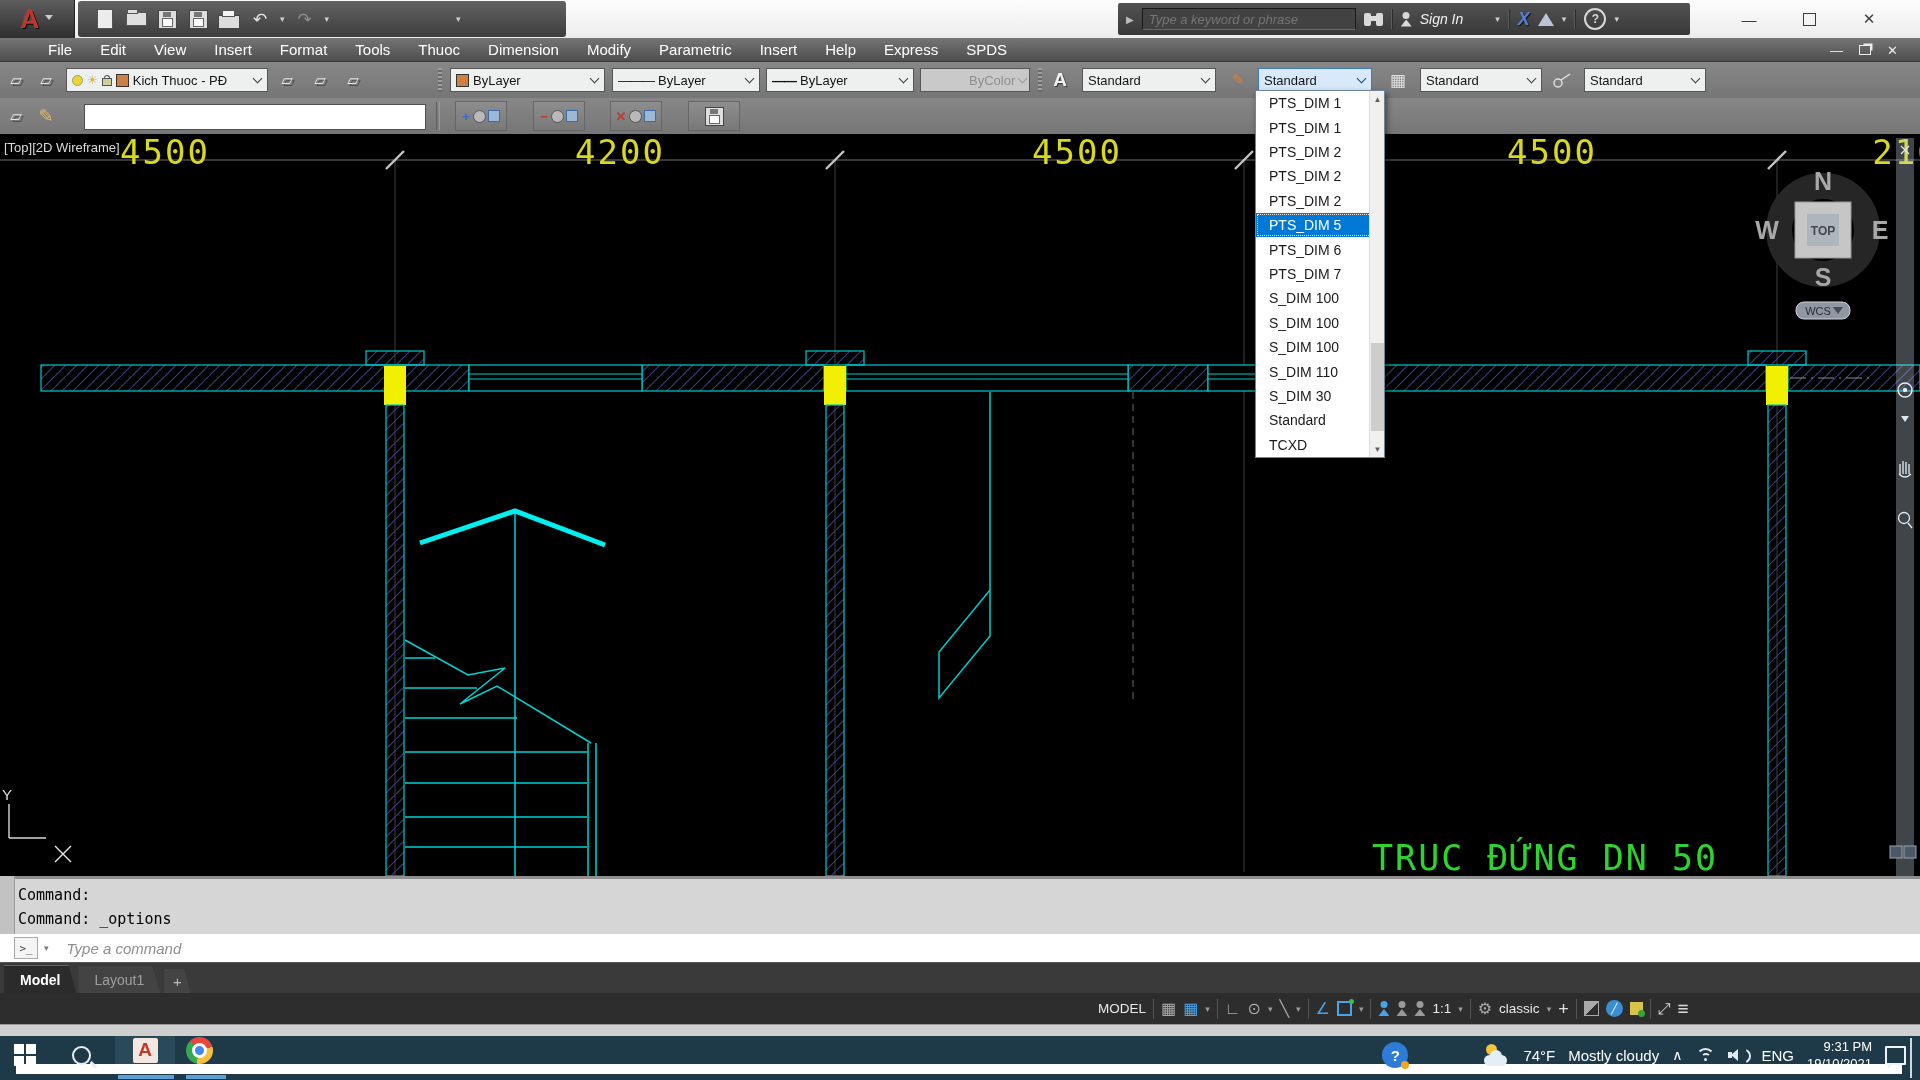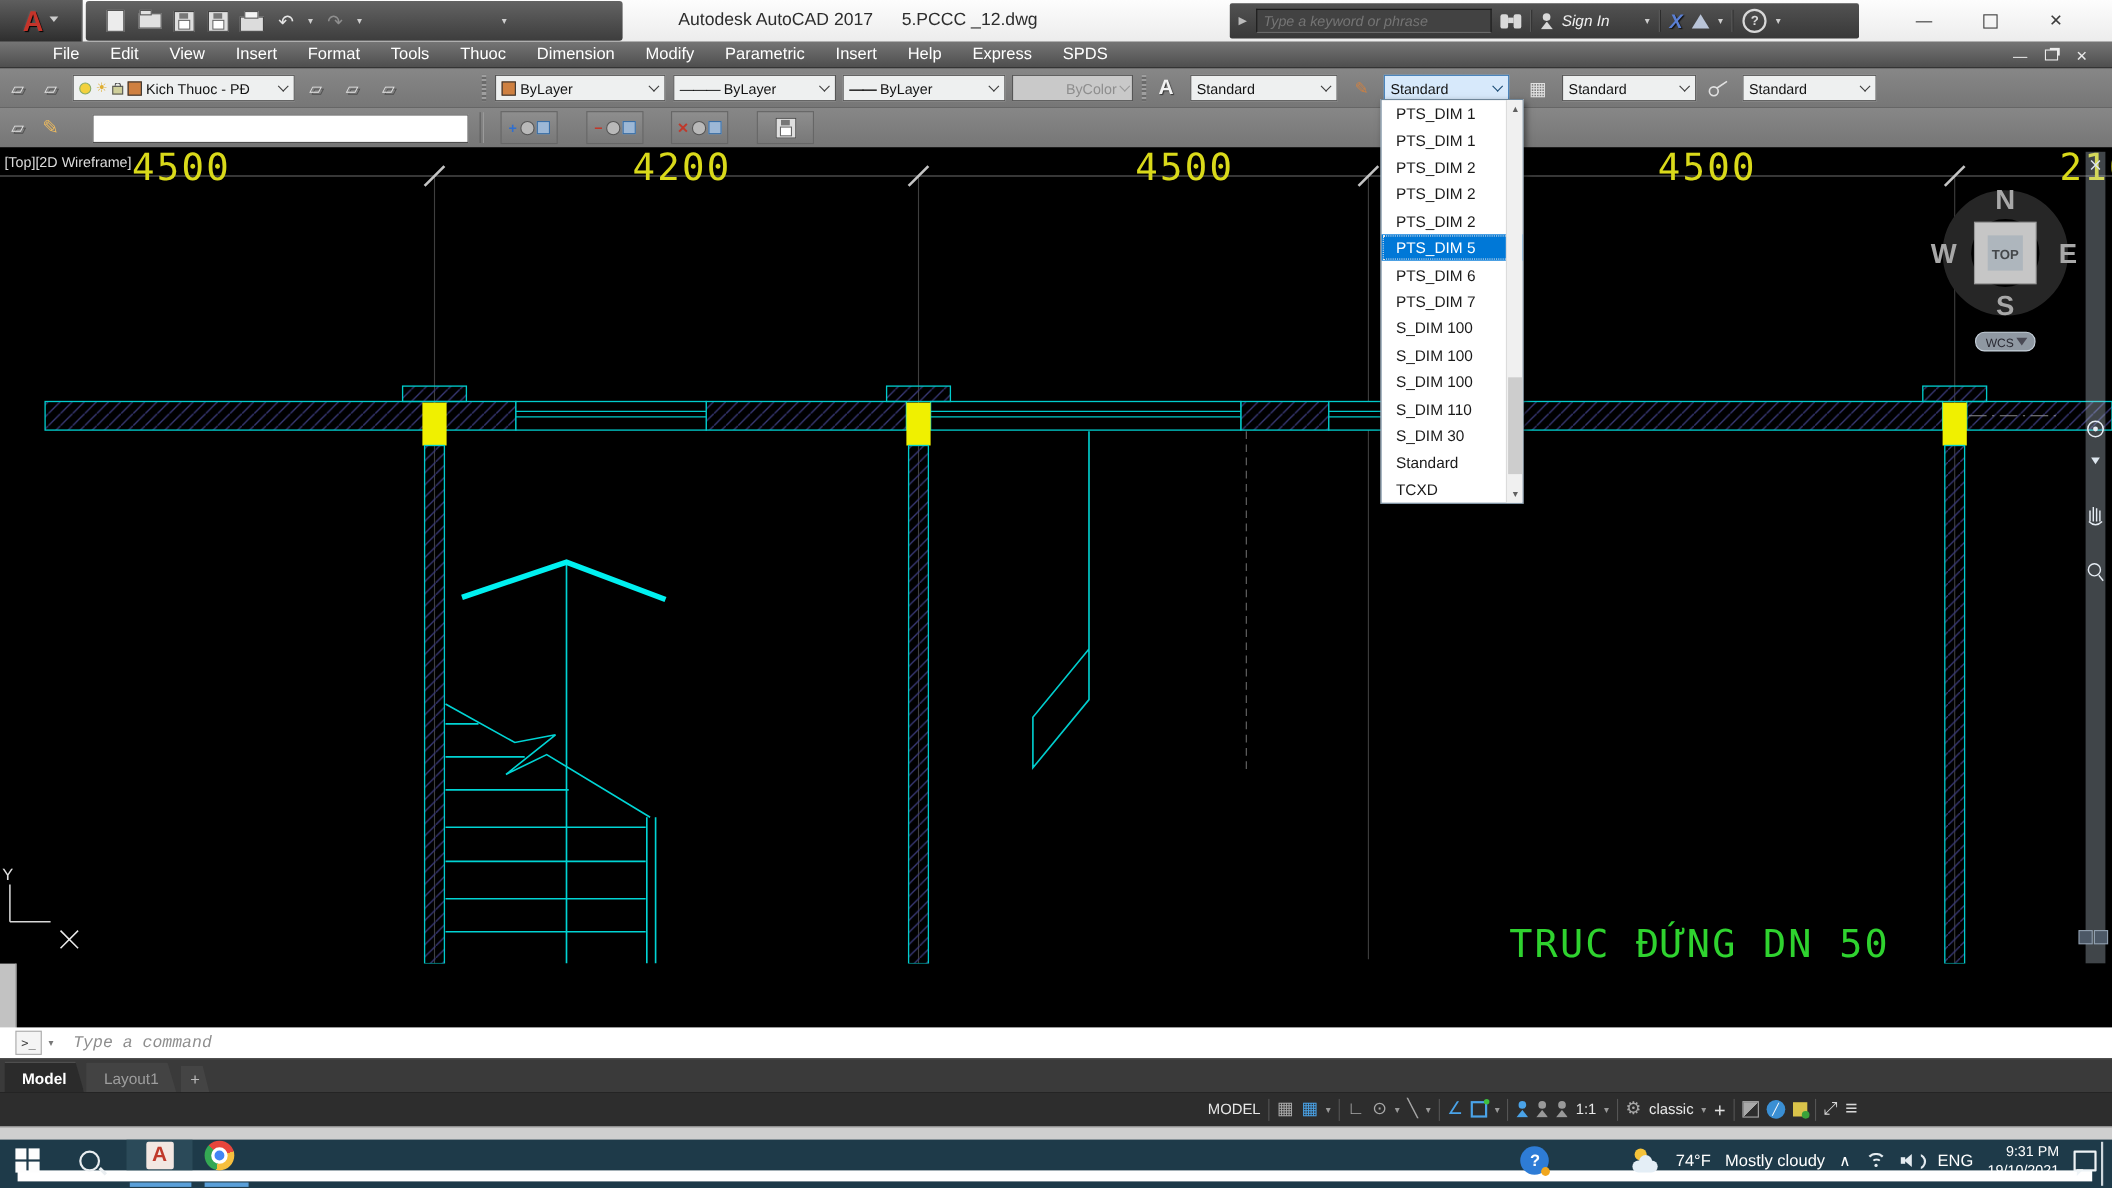--- a/index.html
+++ b/index.html
@@ -99,21 +99,21 @@
   .ddarrow{position:absolute;left:0;width:15px;height:16px;display:flex;align-items:center;justify-content:center;font-size:8px;color:#606060;}
   #ddthumb{position:absolute;left:1px;top:252px;width:13px;height:88px;background:#cdcdcd;}
 
   
   #cmdhist{position:absolute;left:0;top:876px;width:1920px;height:58px;background:#d6d6d6;border-top:3px solid #8f8f8f;
     font-family:"DejaVu Sans Mono",monospace;font-size:15px;color:#000;padding:4px 0 0 18px;box-sizing:border-box;line-height:24px;}
   #cmdstrip{position:absolute;left:0;top:876px;width:14px;height:86px;background:#c2c2c2;border-right:1px solid #9a9a9a;}
   #cmdinput{position:absolute;left:0;top:934px;width:1920px;height:28px;background:#fff;display:flex;align-items:center;gap:6px;padding-left:14px;box-sizing:border-box;}
   #cmdbox{width:22px;height:20px;border:1px solid #a9a9a9;background:#f4f4f4;font-family:"DejaVu Sans Mono",monospace;
     font-size:11px;color:#444;display:flex;align-items:center;justify-content:center;}
-  #cmdplaceholder{font-family:Liberation Mono, monospace;font-style:italic;font-size:15px;color:#8e8e8e;margin-left:12px;}
+  #cmdplaceholder{font-family:Liberation Sans, sans-serif;font-style:italic;font-size:15px;color:#8e8e8e;margin-left:12px;}
 
   
   #tabbar{position:absolute;left:0;top:962px;width:1920px;height:31px;background:#3a3a3a;border-top:1px solid #555;
     display:flex;align-items:flex-end;padding-left:4px;box-sizing:border-box;}
   .ltab{height:27px;display:flex;align-items:center;padding:0 16px;font-size:14px;clip-path:polygon(0 0,calc(100% - 8px) 0,100% 100%,0 100%);}
   #tab-model{background:#2b2b2b;color:#fff;font-weight:bold;border-top:1px solid #666;}
   #tab-layout1{background:#434343;color:#9e9e9e;margin-left:2px;}
   #tab-add{width:26px;height:24px;background:#444;color:#bbb;display:flex;align-items:center;justify-content:center;
     font-size:15px;margin-left:4px;clip-path:polygon(0 0,calc(100% - 6px) 0,100% 100%,0 100%);}
 
@@ -195,24 +195,20 @@
         </span>
       <span class="qicon">
           <span class="doc-print"></span>
         </span>
       <span class="qicon">↶</span>
       <span class="mini-caret">▾</span>
       <span class="qicon glyph-dis">↷</span>
       <span class="mini-caret glyph-dis">▾</span>
       <span class="mini-caret" style="margin-left:118px;">▾</span>
     </div>
-    <div id="titletext">
-      <span>Autodesk AutoCAD 2017</span>
-      <span>5.PCCC _12.dwg</span>
-    </div>
     <div id="infocenter">
       <span style="color:#bbb;font-size:10px;">▶</span>
       <input id="ic-search" placeholder="Type a keyword or phrase" style="">
       <span class="binoc">
           <i></i>
         </span>
       <span class="ic-sep"></span>
       <span class="person"></span>
       <span style="color:#f0f0f0;font-size:14px;font-style:italic;">Sign In</span>
       <span class="mini-caret" style="margin-left:24px;">▾</span>
@@ -501,20 +497,24 @@
     <div class="dditem">S_DIM 30</div>
     <div class="dditem">Standard</div>
     <div class="dditem">TCXD</div>
     <div id="ddscroll">
       <div class="ddarrow" style="top:0;">▲</div>
       <div id="ddthumb"></div>
       <div class="ddarrow" style="bottom:0;">▼</div>
     </div>
   </div>
 
+  <div id="cmdhist">
+    <div>Command:</div>
+    <div>Command: _options</div>
+  </div>
   <div id="cmdstrip"></div>
   <div id="cmdinput">
     <span id="cmdbox">&gt;_</span>
     <span class="mini-caret" style="color:#777;">▾</span>
     <span id="cmdplaceholder">Type a command</span>
   </div>
 
   <div id="tabbar">
     <div class="ltab" id="tab-model">Model</div>
     <div class="ltab" id="tab-layout1">Layout1</div>

